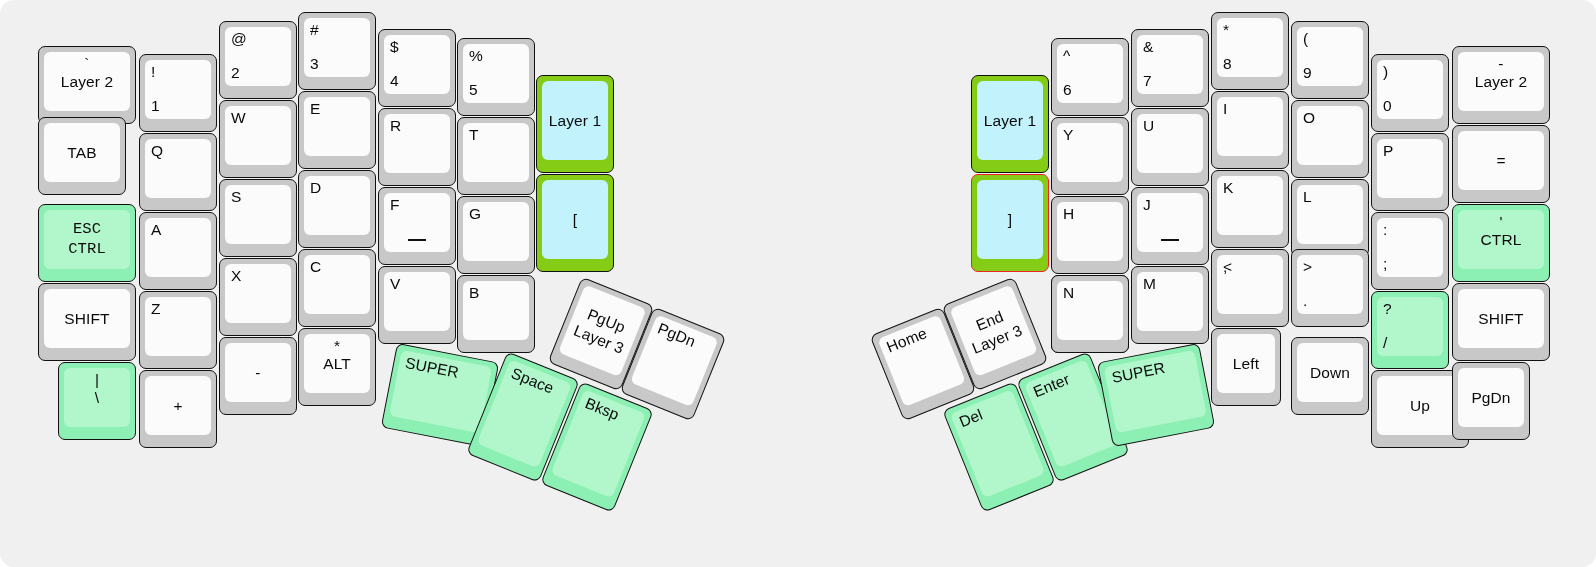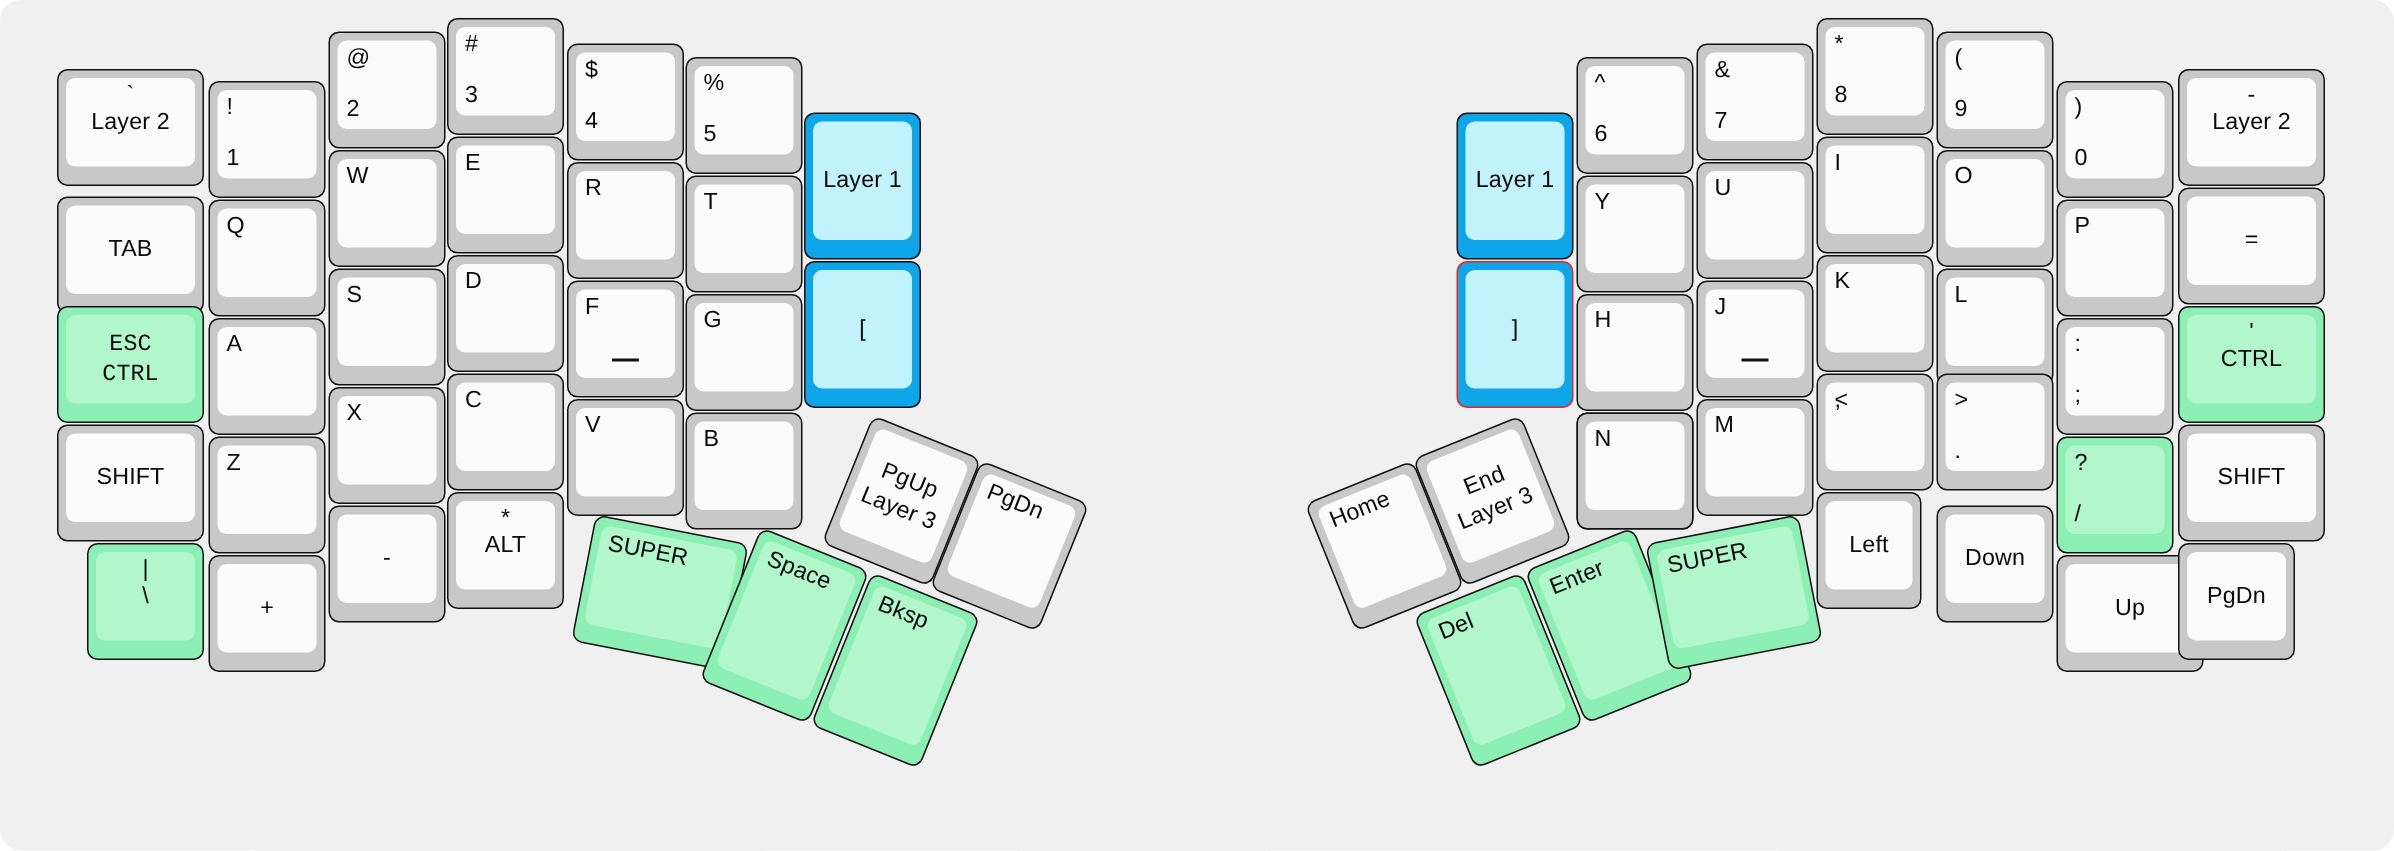--- a/index.html
+++ b/index.html
@@ -52,21 +52,21 @@
   .homing{
     position:absolute;
     left:50%;bottom:11px;
     width:18px;height:2px;
     background:#111;
     transform:translateX(-50%);
   }
   
   .key.green{background:#8cefb3;}
   .key.green .cap{background:#b2f6cb;}
-  .key.cyan{background:#0ea5e9;}
+  .key.cyan{background:#84cc16;}
   .key.cyan .cap{background:#c2f3fd;}
   .key.sel{border-color:#ee2222;border-width:1.8px;}
   .key.rot{padding:5px 5px 12px 5px;}
 </style>
 </head>
 <body>
 
 <div id="stage">
   <div id="left-half">
       <div class="key" style="left: 38px; top: 46px; width: 98px; height: 78px;">
@@ -103,21 +103,21 @@
         <div class="cap">
           <span class="lg tl">%</span>
           <span class="lg bl">5</span>
         </div>
       </div>
       <div class="key cyan" style="left: 536px; top: 75px; width: 78px; height: 98px;">
         <div class="cap">
           <span class="lg ctr">Layer 1</span>
         </div>
       </div>
-      <div class="key" style="left: 38px; top: 131px; width: 98px; height: 78px;">
+      <div class="key" style="left: 38px; top: 117px; width: 88px; height: 78px;">
         <div class="cap">
           <span class="lg ctr">TAB</span>
         </div>
       </div>
       <div class="key" style="left: 139px; top: 133px; width: 78px; height: 78px;">
         <div class="cap">
           <span class="lg tl">Q</span>
         </div>
       </div>
       <div class="key" style="left: 219px; top: 100px; width: 78px; height: 78px;">

